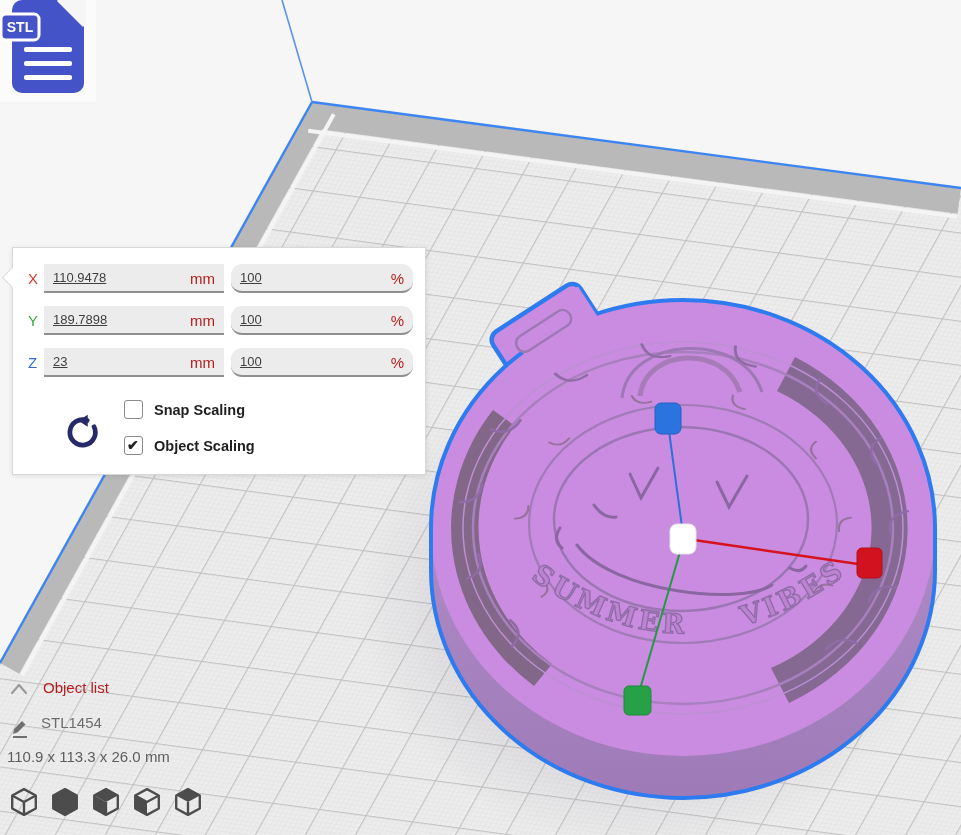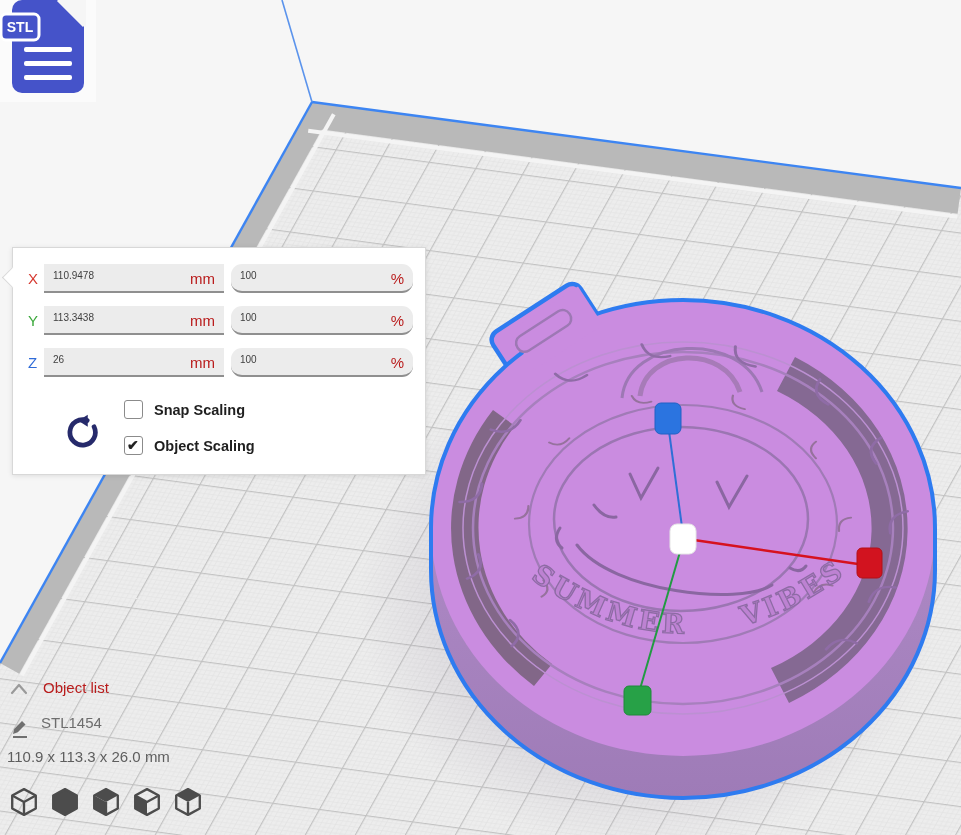--- a/index.html
+++ b/index.html
@@ -30,21 +30,21 @@
     font-size:15px;line-height:15px;font-weight:400;
   }
   .axis.x{color:#d63a31}.axis.y{color:#3aa83a}.axis.z{color:#2f6bd8}
   .field{
     position:absolute;top:0;height:27px;background:#ececec;
     border-bottom:2px solid #8f8f8f;
   }
   .field.mm{left:31px;width:180px;}
   .field.pct{left:218px;width:182px;border-radius:11px;}
   .field .val{
-    position:absolute;left:9px;top:6px;font-size:10px;color:#3f3f3f;
+    position:absolute;left:9px;top:6px;font-size:13px;color:#3f3f3f;text-decoration:underline;
   }
   .field .unit{
     position:absolute;right:9px;top:6px;font-size:15px;color:#b91c1c;
   }
   .reset-btn{position:absolute;left:50px;top:166px;width:36px;height:36px;cursor:pointer;}
   .cb-row{position:absolute;left:111px;height:22px;}
   .cb-row.snap{top:152px;}
   .cb-row.uniform{top:188px;}
   .checkbox{
     position:absolute;left:0;top:0;width:19px;height:19px;background:#fff;
@@ -211,33 +211,33 @@
       </div>
       <div class="field pct">
         <span class="val">100</span>
         <span class="unit">%</span>
       </div>
     </div>
 
     <div class="srow" style="top:58px;">
       <span class="axis y">Y</span>
       <div class="field mm">
-        <span class="val">113.3438</span>
+        <span class="val">189.7898</span>
         <span class="unit">mm</span>
       </div>
       <div class="field pct">
         <span class="val">100</span>
         <span class="unit">%</span>
       </div>
     </div>
 
     <div class="srow" style="top:100px;">
       <span class="axis z">Z</span>
       <div class="field mm">
-        <span class="val">26</span>
+        <span class="val">23</span>
         <span class="unit">mm</span>
       </div>
       <div class="field pct">
         <span class="val">100</span>
         <span class="unit">%</span>
       </div>
     </div>
 
     <svg class="reset-btn" viewBox="0 0 32 32">
       <path d="M 21.5,5.8 A 11.3,11.3 0 1 0 27.6,11.4" fill="none" stroke="#262a6b" stroke-width="4.2" stroke-linecap="round"></path>

